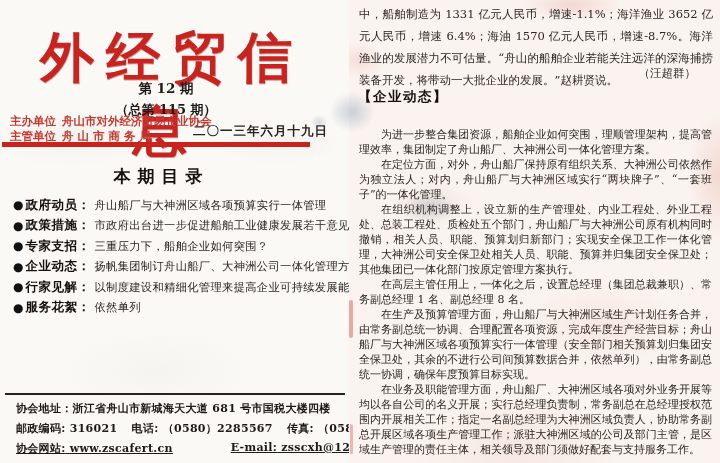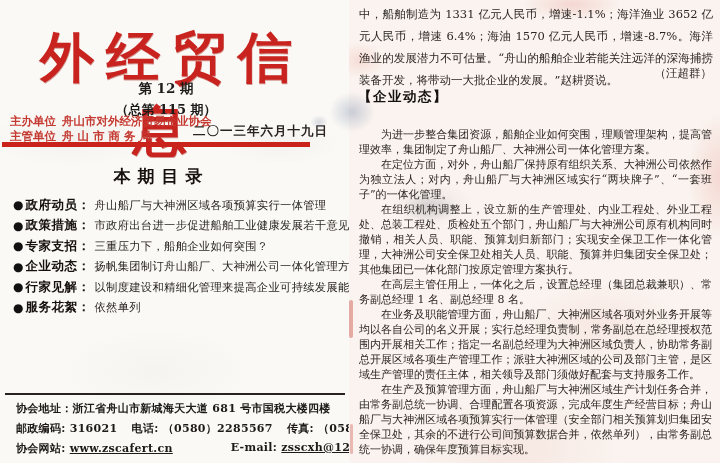--- a/index.html
+++ b/index.html
@@ -46,26 +46,26 @@
   .toc-title{top:165px;left:0;width:316px;text-align:center;font-size:17px;font-weight:bold;letter-spacing:7px;text-indent:7px;color:#16110e;}
   .toc{top:195px;left:13px;width:330px;}
   .toc-row{height:20.5px;display:flex;align-items:center;white-space:nowrap;}
   .toc-bullet{font-size:12px;margin-right:2px;color:#111;}
   .toc-label{font-weight:bold;font-size:12.5px;letter-spacing:0.5px;color:#16110e;}
   .toc-text{font-size:11.3px;margin-left:4px;color:#241f1b;letter-spacing:0.3px;}
   .black-rule{top:393px;left:5px;width:340px;height:2px;background:#28231f;}
   .footer{top:401px;left:16px;width:322px;font-size:11px;font-weight:bold;color:#1d1a17;}
   .footer-line{margin-bottom:5px;white-space:nowrap;letter-spacing:0.3px;}
   .footer-line .gap{display:inline-block;width:10px;}
-  .footer-line3{display:flex;}
+  .footer-line3{display:flex;text-decoration:underline;}
   .footer-line3 .email-group{margin-left:58px;}
   .u{ text-decoration:underline;}
   
   .cont-para{top:3px;left:10px;width:354px;font-size:11.5px;line-height:22px;text-align:justify;color:#2b2622;}
-  .byline{top:66px;right:8px;font-size:11.5px;color:#2b2622;margin-left:40px;}
+  .byline{top:66px;right:24px;font-size:11.5px;color:#2b2622;margin-left:40px;}
   .section-header{top:88px;left:9px;font-size:13.5px;font-weight:bold;letter-spacing:1.5px;color:#14100d;}
   .article-title{top:108px;left:0;width:371px;text-align:center;font-size:12.5px;font-weight:bold;color:#14100d;}
   .article-body{top:127px;left:10px;width:353px;font-size:11px;line-height:15px;text-align:justify;color:#2b2622;}
   .article-body p{margin:0;text-indent:2em;}
   
   .smudge-blue{top:84px;left:320px;width:64px;height:56px;
     background:radial-gradient(closest-side, rgba(110,130,165,.34), transparent 72%);}
   .smudge-blue2{top:112px;left:306px;width:26px;height:20px;
     background:radial-gradient(closest-side, rgba(120,135,170,.28), transparent 70%);}
   .smudge-gray{top:188px;left:390px;width:78px;height:40px;
@@ -163,22 +163,22 @@
   <div class="abs cont-para">中，船舶制造为 1331 亿元人民币，增速-1.1%；海洋渔业 3652 亿元人民币，增速 6.4%；海油 1570 亿元人民币，增速-8.7%。海洋渔业的发展潜力不可估量。“舟山的船舶企业若能关注远洋的深海捕捞装备开发，将带动一大批企业的发展。”赵耕贤说。</div>
   <div class="abs byline">（汪超群）</div>
 
   <div class="abs section-header">【企业动态】</div>
 
   <div class="abs article-body">
     <p>为进一步整合集团资源，船舶企业如何突围，理顺管理架构，提高管理效率，集团制定了舟山船厂、大神洲公司一体化管理方案。</p>
     <p>在定位方面，对外，舟山船厂保持原有组织关系、大神洲公司依然作为独立法人；对内，舟山船厂与大神洲区域实行“两块牌子”、“一套班子”的一体化管理。</p>
     <p>在组织机构调整上，设立新的生产管理处、内业工程处、外业工程处、总装工程处、质检处五个部门，舟山船厂与大神洲公司原有机构同时撤销，相关人员、职能、预算划归新部门；实现安全保卫工作一体化管理，大神洲公司安全保卫处相关人员、职能、预算并归集团安全保卫处；其他集团已一体化部门按原定管理方案执行。</p>
     <p>在高层主管任用上，一体化之后，设置总经理（集团总裁兼职）、常务副总经理 1 名、副总经理 8 名。</p>
+    <p>在生产及预算管理方面，舟山船厂与大神洲区域生产计划任务合并，由常务副总统一协调、合理配置各项资源，完成年度生产经营目标；舟山船厂与大神洲区域各项预算实行一体管理（安全部门相关预算划归集团安全保卫处，其余的不进行公司间预算数据合并，依然单列），由常务副总统一协调，确保年度预算目标实现。</p>
     <p>在业务及职能管理方面，舟山船厂、大神洲区域各项对外业务开展等均以各自公司的名义开展；实行总经理负责制，常务副总在总经理授权范围内开展相关工作；指定一名副总经理为大神洲区域负责人，协助常务副总开展区域各项生产管理工作；派驻大神洲区域的公司及部门主管，是区域生产管理的责任主体，相关领导及部门须做好配套与支持服务工作。</p>
-    <p>在生产及预算管理方面，舟山船厂与大神洲区域生产计划任务合并，由常务副总统一协调、合理配置各项资源，完成年度生产经营目标；舟山船厂与大神洲区域各项预算实行一体管理（安全部门相关预算划归集团安全保卫处，其余的不进行公司间预算数据合并，依然单列），由常务副总统一协调，确保年度预算目标实现。</p>
   </div>
 </div>
 
 <div class="abs smudge-blue"></div>
 <div class="abs smudge-blue2"></div>
 <div class="abs smudge-gray"></div>
 <div class="abs streak-red1"></div>
 <div class="abs streak-red2"></div>
 
 </body></html>

